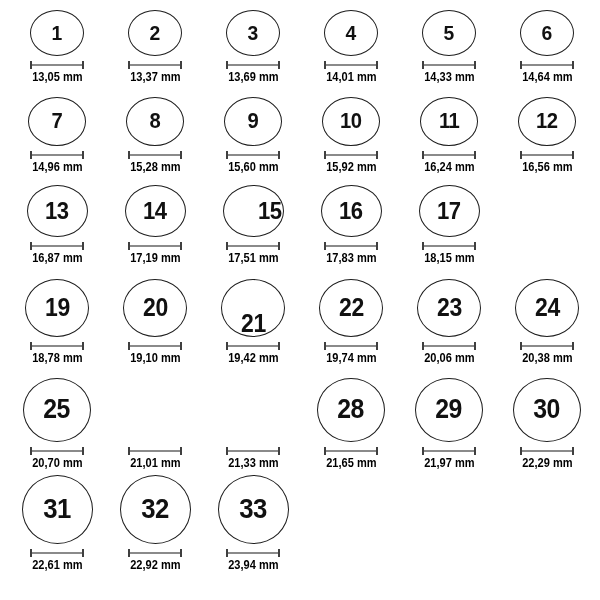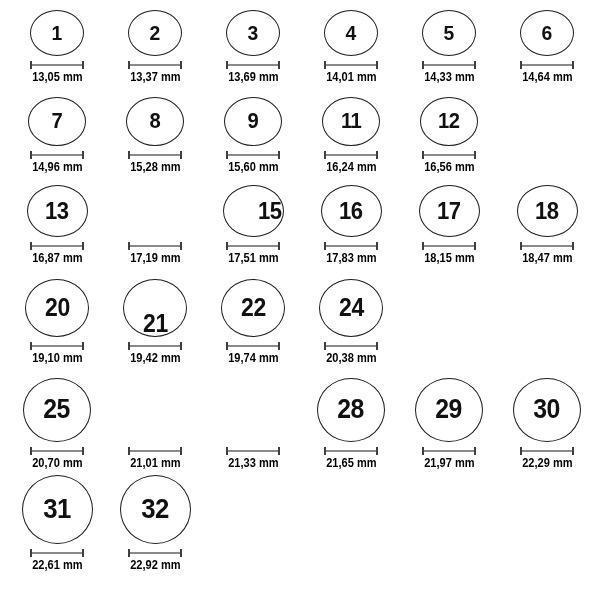--- a/index.html
+++ b/index.html
@@ -144,20 +144,27 @@
   </div>
       <div class="cell">
     <div class="circle" style="width: 58px; height: 49px; border-color: rgb(29, 29, 29);">
       <span class="num" style="font-size: 22px; color: rgb(17, 17, 17);">9</span>
     </div>
     <div class="dimline" style="width: 54px; border-left-color: rgb(63, 63, 63); border-right-color: rgb(63, 63, 63);"></div>
     <div class="mm" style="color: rgb(0, 0, 0);">15,60 mm</div>
   </div>
       <div class="cell">
     <div class="circle" style="width: 58px; height: 49px; border-color: rgb(29, 29, 29);">
+      <span class="num" style="font-size: 22px; color: rgb(17, 17, 17);">10</span>
+    </div>
+    <div class="dimline" style="width: 54px; border-left-color: rgb(63, 63, 63); border-right-color: rgb(63, 63, 63);"></div>
+    <div class="mm" style="color: rgb(0, 0, 0);">15,92 mm</div>
+  </div>
+      <div class="cell">
+    <div class="circle" style="width: 58px; height: 49px; border-color: rgb(29, 29, 29);">
       <span class="num" style="font-size: 22px; color: rgb(17, 17, 17);">11</span>
     </div>
     <div class="dimline" style="width: 54px; border-left-color: rgb(63, 63, 63); border-right-color: rgb(63, 63, 63);"></div>
     <div class="mm" style="color: rgb(0, 0, 0);">16,24 mm</div>
   </div>
       <div class="cell">
     <div class="circle" style="width: 58px; height: 49px; border-color: rgb(29, 29, 29); justify-content: center;">
       <span class="num" style="font-size: 22px; color: rgb(17, 17, 17);">12</span>
     </div>
     <div class="dimline" style="width: 54px; border-left-color: rgb(63, 63, 63); border-right-color: rgb(63, 63, 63);"></div>
@@ -166,20 +173,23 @@
     </div>
     <div class="row" style="height: 91px;">
       <div class="cell">
     <div class="circle" style="width: 61px; height: 52px; border-color: rgb(29, 29, 29);">
       <span class="num" style="font-size: 24px; color: rgb(17, 17, 17);">13</span>
     </div>
     <div class="dimline" style="width: 54px; border-left-color: rgb(63, 63, 63); border-right-color: rgb(63, 63, 63);"></div>
     <div class="mm" style="color: rgb(0, 0, 0);">16,87 mm</div>
   </div>
       <div class="cell">
+    <div class="circle" style="width: 61px; height: 52px; border-color: rgb(29, 29, 29);">
+      <span class="num" style="font-size: 24px; color: rgb(17, 17, 17);">14</span>
+    </div>
     <div class="dimline" style="width: 54px; border-left-color: rgb(63, 63, 63); border-right-color: rgb(63, 63, 63);"></div>
     <div class="mm" style="color: rgb(0, 0, 0);">17,19 mm</div>
   </div>
       <div class="cell">
     <div class="circle" style="width: 61px; height: 52px; border-color: rgb(29, 29, 29); justify-content: flex-end;">
       <span class="num" style="font-size: 24px; color: rgb(17, 17, 17);">15</span>
     </div>
     <div class="dimline" style="width: 54px; border-left-color: rgb(63, 63, 63); border-right-color: rgb(63, 63, 63);"></div>
     <div class="mm" style="color: rgb(0, 0, 0);">17,51 mm</div>
   </div>
@@ -190,29 +200,29 @@
     <div class="dimline" style="width: 54px; border-left-color: rgb(63, 63, 63); border-right-color: rgb(63, 63, 63);"></div>
     <div class="mm" style="color: rgb(0, 0, 0);">17,83 mm</div>
   </div>
       <div class="cell">
     <div class="circle" style="width: 61px; height: 52px; border-color: rgb(29, 29, 29);">
       <span class="num" style="font-size: 24px; color: rgb(17, 17, 17);">17</span>
     </div>
     <div class="dimline" style="width: 54px; border-left-color: rgb(63, 63, 63); border-right-color: rgb(63, 63, 63);"></div>
     <div class="mm" style="color: rgb(0, 0, 0);">18,15 mm</div>
   </div>
-      <div class="cell">
-    <div class="circle" style="width: 61px; height: 52px; border-color: rgb(29, 29, 29);">
-      <span class="num" style="font-size: 24px; color: rgb(17, 17, 17);">18</span>
-    </div>
-    <div class="dimline" style="width: 54px; border-left-color: rgb(63, 63, 63); border-right-color: rgb(63, 63, 63);"></div>
-    <div class="mm" style="color: rgb(0, 0, 0);">18,47 mm</div>
-  </div>
     </div>
     <div class="row" style="height: 100px;">
+      <div class="cell">
+    <div class="circle" style="width: 64px; height: 58px; border-color: rgb(29, 29, 29);">
+      <span class="num" style="font-size: 25px; color: rgb(17, 17, 17);">19</span>
+    </div>
+    <div class="dimline" style="width: 54px; border-left-color: rgb(63, 63, 63); border-right-color: rgb(63, 63, 63);"></div>
+    <div class="mm" style="color: rgb(0, 0, 0);">18,78 mm</div>
+  </div>
       <div class="cell">
     <div class="circle" style="width: 64px; height: 58px; border-color: rgb(29, 29, 29);">
       <span class="num" style="font-size: 25px; color: rgb(17, 17, 17);">20</span>
     </div>
     <div class="dimline" style="width: 54px; border-left-color: rgb(63, 63, 63); border-right-color: rgb(63, 63, 63);"></div>
     <div class="mm" style="color: rgb(0, 0, 0);">19,10 mm</div>
   </div>
       <div class="cell">
     <div class="circle" style="width: 64px; height: 58px; border-color: rgb(29, 29, 29); align-items: flex-end;">
       <span class="num" style="font-size: 25px; color: rgb(17, 17, 17);">21</span>
@@ -222,20 +232,27 @@
   </div>
       <div class="cell">
     <div class="circle" style="width: 64px; height: 58px; border-color: rgb(29, 29, 29);">
       <span class="num" style="font-size: 25px; color: rgb(17, 17, 17);">22</span>
     </div>
     <div class="dimline" style="width: 54px; border-left-color: rgb(63, 63, 63); border-right-color: rgb(63, 63, 63);"></div>
     <div class="mm" style="color: rgb(0, 0, 0);">19,74 mm</div>
   </div>
       <div class="cell">
     <div class="circle" style="width: 64px; height: 58px; border-color: rgb(29, 29, 29);">
+      <span class="num" style="font-size: 25px; color: rgb(17, 17, 17);">23</span>
+    </div>
+    <div class="dimline" style="width: 54px; border-left-color: rgb(63, 63, 63); border-right-color: rgb(63, 63, 63);"></div>
+    <div class="mm" style="color: rgb(0, 0, 0);">20,06 mm</div>
+  </div>
+      <div class="cell">
+    <div class="circle" style="width: 64px; height: 58px; border-color: rgb(29, 29, 29);">
       <span class="num" style="font-size: 25px; color: rgb(17, 17, 17);">24</span>
     </div>
     <div class="dimline" style="width: 54px; border-left-color: rgb(63, 63, 63); border-right-color: rgb(63, 63, 63);"></div>
     <div class="mm" style="color: rgb(0, 0, 0);">20,38 mm</div>
   </div>
     </div>
     <div class="row" style="height: 105px;">
       <div class="cell">
     <div class="circle" style="width: 68px; height: 64px; border-color: rgb(29, 29, 29);">
       <span class="num" style="font-size: 27px; color: rgb(17, 17, 17);">25</span>
@@ -281,14 +298,21 @@
     <div class="dimline" style="width: 54px; border-left-color: rgb(63, 63, 63); border-right-color: rgb(63, 63, 63);"></div>
     <div class="mm" style="color: rgb(0, 0, 0);">22,61 mm</div>
   </div>
       <div class="cell">
     <div class="circle" style="width: 71px; height: 69px; border-color: rgb(29, 29, 29);">
       <span class="num" style="font-size: 28px; color: rgb(17, 17, 17);">32</span>
     </div>
     <div class="dimline" style="width: 54px; border-left-color: rgb(63, 63, 63); border-right-color: rgb(63, 63, 63);"></div>
     <div class="mm" style="color: rgb(0, 0, 0);">22,92 mm</div>
   </div>
+      <div class="cell">
+    <div class="circle" style="width: 71px; height: 69px; border-color: rgb(29, 29, 29);">
+      <span class="num" style="font-size: 28px; color: rgb(17, 17, 17);">33</span>
+    </div>
+    <div class="dimline" style="width: 54px; border-left-color: rgb(63, 63, 63); border-right-color: rgb(63, 63, 63);"></div>
+    <div class="mm" style="color: rgb(0, 0, 0);">23,94 mm</div>
+  </div>
     </div>
   </div>
 
 </body></html>

